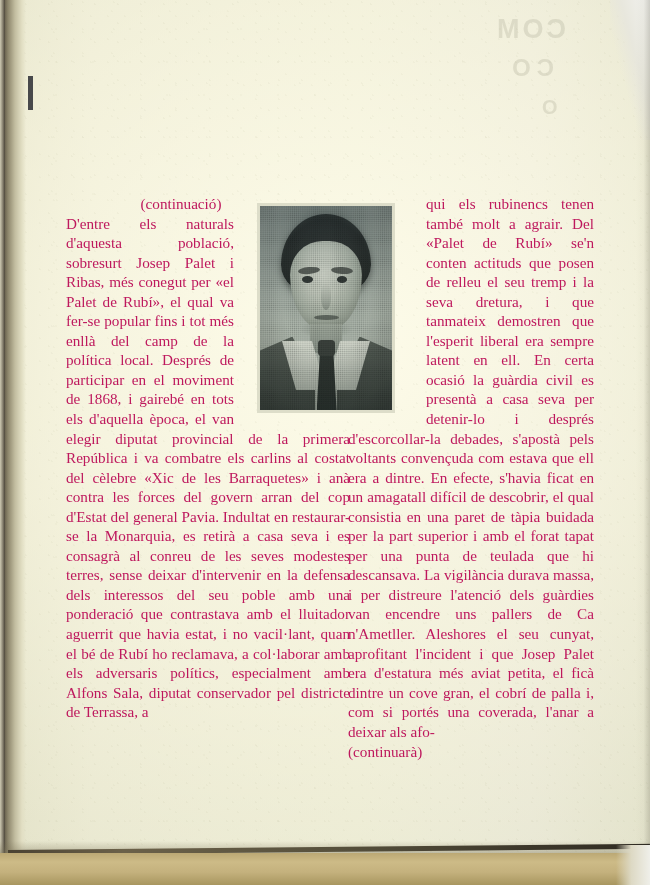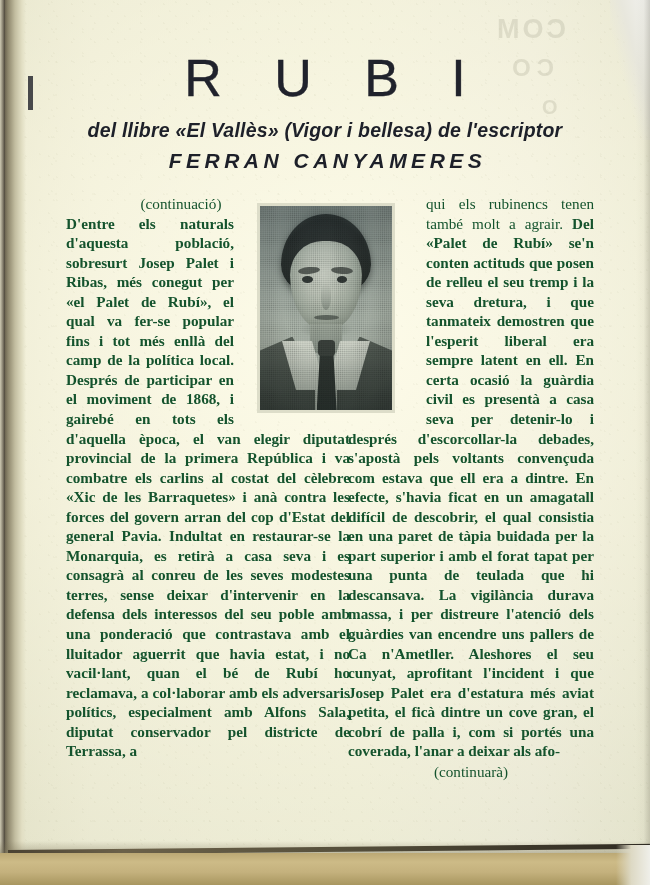--- a/index.html
+++ b/index.html
@@ -184,45 +184,45 @@
     margin-left: 5px;
   }
 
   
   .col {
     position: absolute;
     top: 194px;
     font-family: "Liberation Serif", serif;
     font-size: 15.2px;
     line-height: 19.55px;
-    color: #14532d;
+    color: #be185d;
     text-align: justify;
     text-justify: inter-word;
     hyphens: none;
   }
   #col-left  { left: 66px;  width: 284px; }
   #col-right { left: 348px; width: 246px; }
 
   
   .photo-spacer {
     height: 222px;
   }
   #col-left  .photo-spacer { float: right; width: 116px; shape-margin: 0; }
   #col-right .photo-spacer { float: left;  width: 78px; }
 
-  .indent { text-indent: 22px; font-weight: bold; }
+  .indent { text-indent: 22px; }
 
   #continuacio {
     display: block;
     text-align: center;
     margin-left: 62px;
   }
   #continuara {
     display: block;
-    text-align: center;
+    text-align: left;
     margin-top: 1px;
   }
 
   
   #photo-frame {
     position: absolute;
     left: 257px; top: 203px;
     width: 138px; height: 210px;
     background: #ddddc9;
     padding: 3px;
@@ -353,25 +353,20 @@
 
   <div id="paper-tint"></div>
   <div id="paper-grain"></div>
 
   <div class="bleed-ghost" id="bleed-1">COM</div>
   <div class="bleed-ghost" id="bleed-2">CO</div>
   <div class="bleed-ghost" id="bleed-3">O</div>
 
   <div id="content">
 
-    <div id="masthead">
-      <div id="title-rubi">R U B I</div>
-      <div id="subtitle-line">del llibre «El Vallès» (Vigor i bellesa) de l'escriptor</div>
-      <div id="author-line">FERRAN CANYAMERES</div>
-    </div>
 
     <div class="col" id="col-left">
       <div class="photo-spacer"></div>
       <span id="continuacio">(continuació)</span><span class="indent">D'entre els naturals d'aquesta població, sobresurt Josep Palet i Ribas, més conegut per «el Palet de Rubí», el qual va fer-se popular fins i tot més enllà del camp de la política local. Després de participar en el moviment de 1868, i gairebé en tots els d'aquella època, el van elegir diputat provincial de la primera República i va combatre els carlins al costat del cèlebre «Xic de les Barraquetes» i anà contra les forces del govern arran del cop d'Estat del general Pavia. Indultat en restaurar-se la Monarquia, es retirà a casa seva i es consagrà al conreu de les seves modestes terres, sense deixar d'intervenir en la defensa dels interessos del seu poble amb una ponderació que contrastava amb el lluitador aguerrit que havia estat, i no vacil·lant, quan el bé de Rubí ho reclamava, a col·laborar amb els adversaris polítics, especialment amb Alfons Sala, diputat conservador pel districte de Terrassa, a</span>
     </div>
 
     <div class="col" id="col-right">
       <div class="photo-spacer"></div>
       <span>qui els rubinencs tenen també molt a agrair.</span> <span class="indent">Del «Palet de Rubí» se'n conten actituds que posen de relleu el seu tremp i la seva dretura, i que tanmateix demostren que l'esperit liberal era sempre latent en ell. En certa ocasió la guàrdia civil es presentà a casa seva per detenir-lo i després d'escorcollar-la debades, s'apostà pels voltants convençuda com estava que ell era a dintre. En efecte, s'havia ficat en un amagatall difícil de descobrir, el qual consistia en una paret de tàpia buidada per la part superior i amb el forat tapat per una punta de teulada que hi descansava. La vigilància durava massa, i per distreure l'atenció dels guàrdies van encendre uns pallers de Ca n'Ametller. Aleshores el seu cunyat, aprofitant l'incident i que Josep Palet era d'estatura més aviat petita, el ficà dintre un cove gran, el cobrí de palla i, com si portés una coverada, l'anar a deixar als afo-</span>
       <span id="continuara">(continuarà)</span>

